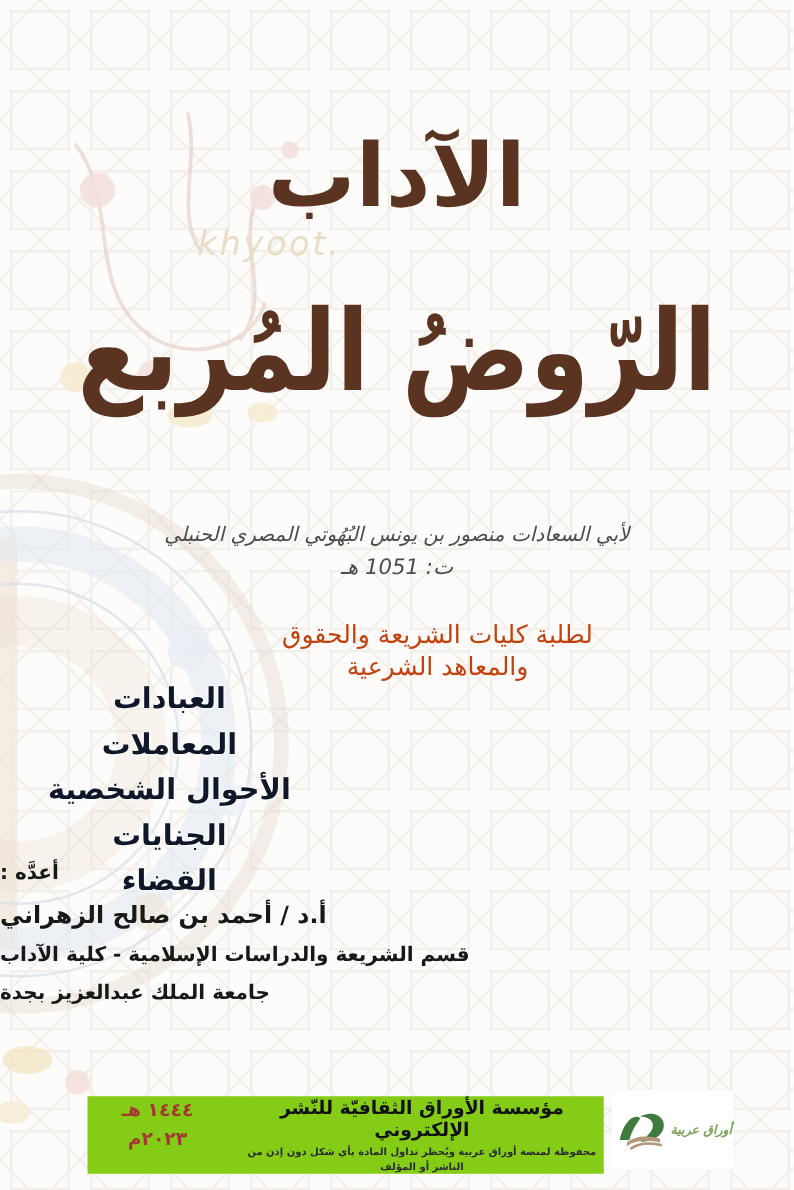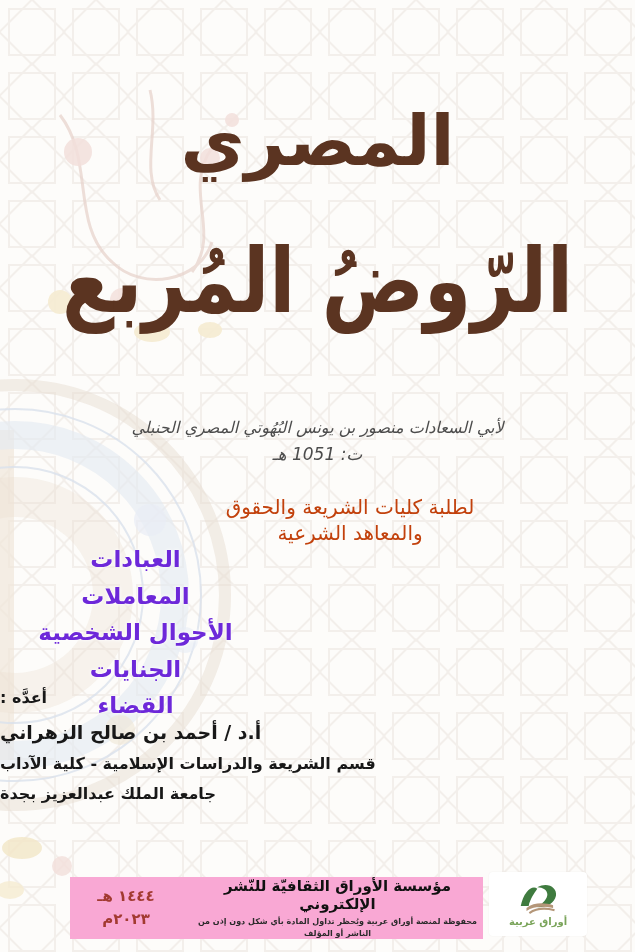--- a/index.html
+++ b/index.html
@@ -27,47 +27,48 @@
     color:#4c4c4c; z-index:3; direction:rtl;
   }
   .author-line{font-size:16px; font-style:italic; line-height:1.5;}
   .death-line{font-size:17px; font-style:italic; margin-top:4px;}
   .audience-block{
     position:absolute; top:494px; left:150px; width:400px; text-align:center;
     color:#c2410c; font-size:20px; line-height:1.3; z-index:3; direction:rtl;
   }
   .topics{
     position:absolute; top:541px; left:28px; width:215px; text-align:center;
-    color:#6d28d9; font-weight:bold; font-size:23px; line-height:36.5px;
+    color:#0f172a; font-weight:bold; font-size:23px; line-height:36.5px;
     z-index:3; direction:rtl; text-shadow:0 0 4px #ffffff, 0 0 2px #ffffff;
   }
   .prepared-block{
     position:absolute; top:688px; left:0; right:0; text-align:left;
     color:#181818; z-index:3; direction:rtl;
   }
   .prepared-label{font-size:16px; font-weight:bold;}
   .preparer-name{font-size:19px; font-weight:bold; margin-top:14px;}
   .department-line{font-size:16px; font-weight:bold; margin-top:11px;}
   .university-line{font-size:16px; font-weight:bold; margin-top:11px;}
   .footer-bar{
     position:absolute; left:70px; top:877px; width:413px; height:62px;
-    background:#f9a8d4; display:flex; align-items:center; z-index:3;
+    background:#84cc16; display:flex; align-items:flex-start; z-index:3;
   }
   .dates{
     width:112px; text-align:center; color:#a23a31; font-weight:bold;
     font-size:15px; line-height:1.55; direction:rtl;
   }
   .footer-center{flex:1; text-align:center; direction:rtl; padding-left:10px;}
   .publisher-name{font-size:15px; font-weight:bold; color:#111;}
   .rights{font-size:8px; color:#2b2b2b; line-height:1.5; margin-top:3px; font-weight:bold;}
   .logo-box{
     position:absolute; left:489px; top:872px; width:98px; height:64px;
     background:#ffffff; border-radius:4px; z-index:3;
-    display:flex; flex-direction:column; align-items:center; justify-content:center;
+    display:flex; align-items:center; justify-content:center;
     box-shadow:0 0 2px rgba(0,0,0,0.06);
+    font-style:italic;
   }
   .logo-wordmark{font-size:10px; color:#7aa45a; font-weight:bold; margin-top:1px; direction:rtl;}
 </style>
 </head>
 <body>
 
 <div class="page">
 
   <svg class="layer" id="bg-pattern-layer" width="635" height="952" style="opacity:0.75">
     <defs>
@@ -260,22 +261,23 @@
       <circle cx="120" cy="730" r="15" fill="#efe6d6" opacity="0.6"></circle>
     </g>
 
     <g opacity="0.8">
       <ellipse cx="22" cy="848" rx="20" ry="11" fill="#f3e7c7"></ellipse>
       <circle cx="62" cy="866" r="10" fill="#f3e0dc"></circle>
       <ellipse cx="10" cy="890" rx="14" ry="9" fill="#f6ecd2"></ellipse>
     </g>
   </svg>
 
-
-  <div class="series-title" dir="rtl">المصري</div>
+  <div class="watermark">khyoot.</div>
+
+  <div class="series-title" dir="rtl">الآداب</div>
 
   <div class="main-title" dir="rtl">الرّوضُ المُربع</div>
 
   <div class="author-block">
     <div class="author-line">لأبي السعادات منصور بن يونس البُهُوتي المصري الحنبلي</div>
     <div class="death-line">ت: 1051 هـ</div>
   </div>
 
   <div class="audience-block">
     <div>لطلبة كليات الشريعة والحقوق</div>

